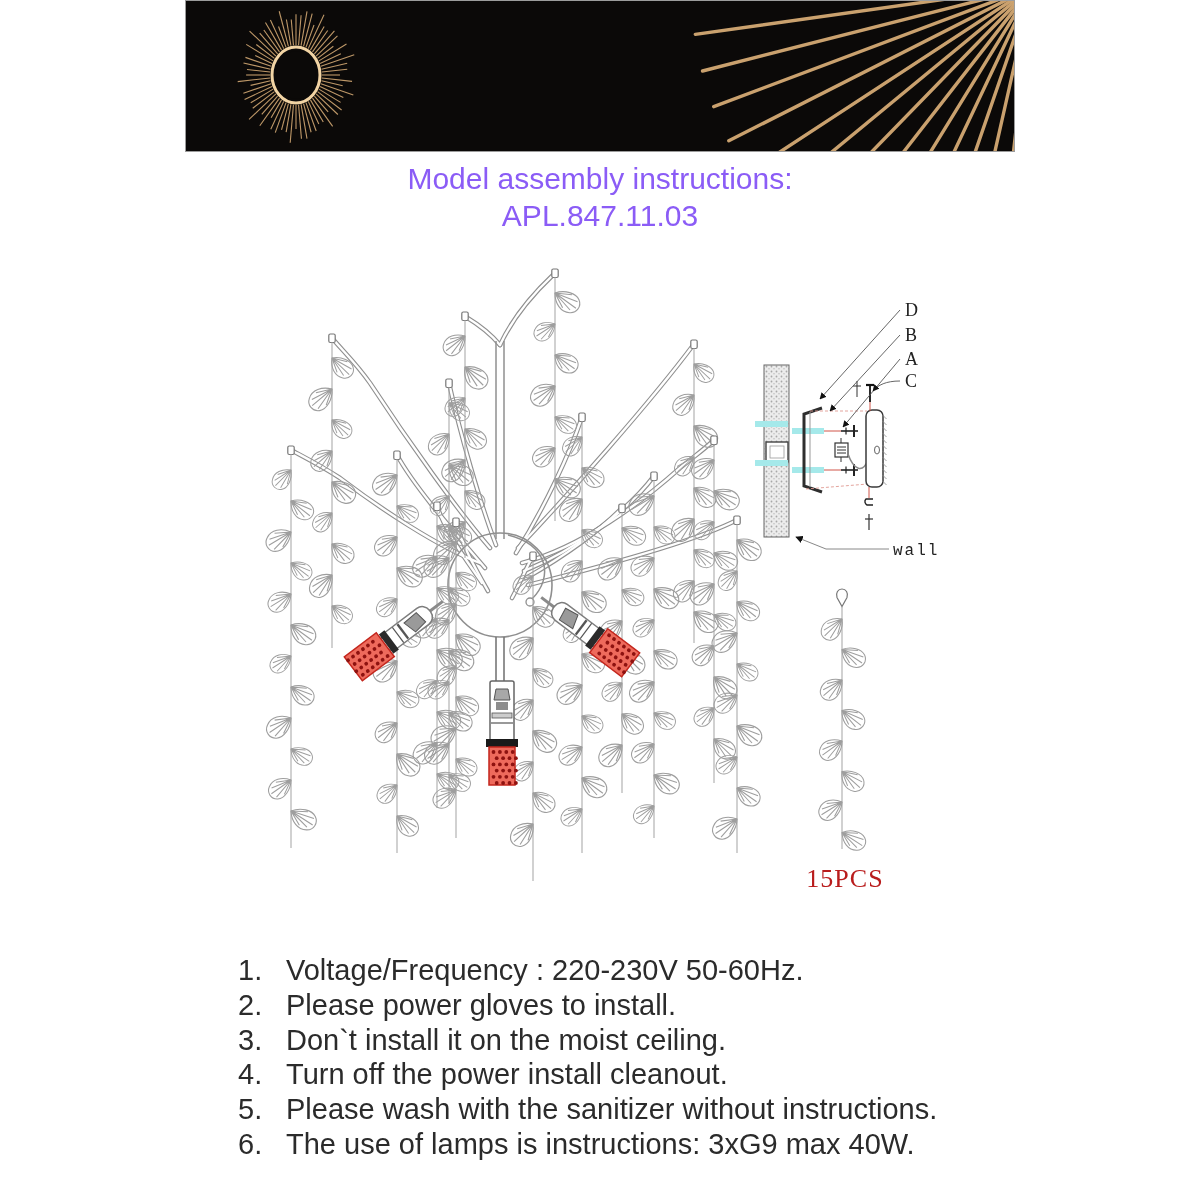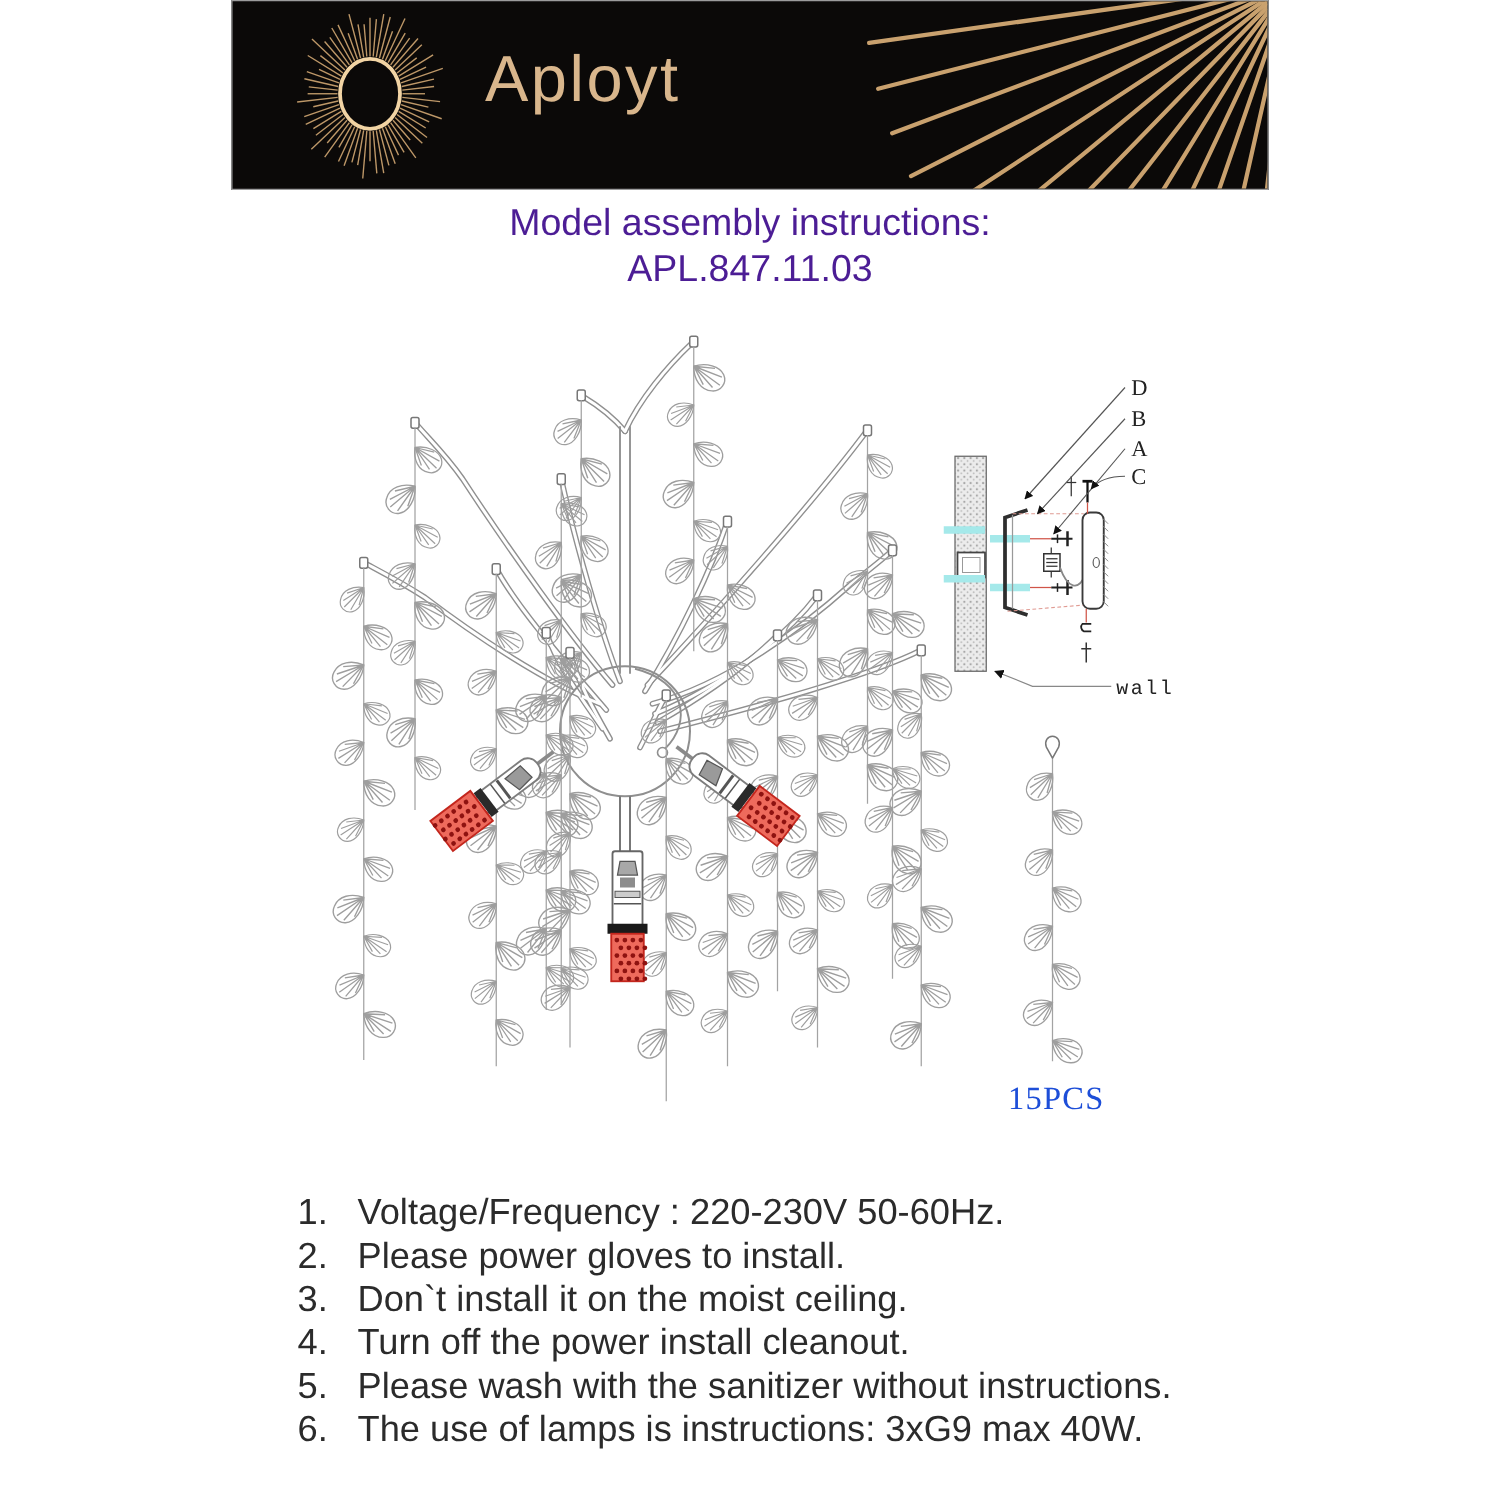--- a/index.html
+++ b/index.html
@@ -5,26 +5,26 @@
   *{margin:0;padding:0;box-sizing:border-box}
   html,body{width:1200px;height:1200px;background:#fff;font-family:"Liberation Sans",sans-serif;position:relative;overflow:hidden}
 
   .banner{position:absolute;left:185px;top:0;width:830px;height:152px;
           background:var(--banner_bg,#0b0908);border:1px solid #9c9c9c;overflow:hidden}
   .banner svg{position:absolute;left:0;top:0}
   .brand{position:absolute;left:202px;top:33px;font-size:52px;letter-spacing:2px;
          color:var(--brand_gold,#d9b68c);font-weight:400}
 
   .title-block{position:absolute;left:0;top:160px;width:1200px;text-align:center;
-               color:#4c1d95;font-size:30px;line-height:37px}
+               color:#8b5cf6;font-size:30px;line-height:37px}
 
   .illu{position:absolute;left:250px;top:253px;overflow:visible}
   .single{position:absolute;left:800px;top:583px;overflow:visible}
   .pcs{position:absolute;left:793px;top:864px;width:104px;text-align:center;
-       font-family:"Liberation Serif",serif;font-size:26px;color:#1d4ed8;letter-spacing:1px}
+       font-family:"Liberation Serif",serif;font-size:26px;color:#b91c1c;letter-spacing:1px}
   .tech{position:absolute;left:740px;top:290px;overflow:visible}
   .tech text{font-family:"Liberation Serif",serif;font-size:18px;fill:#222}
   .tech .wall-t{font-family:"Liberation Mono",monospace;font-size:16px;letter-spacing:2px;fill:#222}
 
   .instructions{position:absolute;left:238px;top:953px;width:800px;list-style:none}
   .instructions li{display:flex;font-size:29px;line-height:34.8px;color:#2b2b2b}
   .instructions .num{width:48px;flex:none}
 
   .ln{stroke:#8f8f8f;fill:none}
 </style>
@@ -111,21 +111,20 @@
         <line x1="830.6623677371996" y1="1.772033368310618" x2="608.963865029448" y2="229.7496066011641" stroke="#d2a873" stroke-width="3.4" stroke-linecap="round" opacity="0.96"></line>
         <line x1="832.4857255978233" y1="3.359849866363195" x2="637.1430319663593" y2="254.28858884379486" stroke="#d2a873" stroke-width="3.4" stroke-linecap="round" opacity="0.96"></line>
         <line x1="834.4723100686582" y1="4.737992551147045" x2="667.844791970173" y2="275.5871576086362" stroke="#d2a873" stroke-width="3.4" stroke-linecap="round" opacity="0.96"></line>
         <line x1="836.5981270054817" y1="5.889816092537121" x2="700.6983264483546" y2="293.3880668846646" stroke="#d2a873" stroke-width="3.4" stroke-linecap="round" opacity="0.96"></line>
         <line x1="838.8375006019426" y1="6.801408663184969" x2="735.3068274845667" y2="307.4763157037677" stroke="#d2a873" stroke-width="3.4" stroke-linecap="round" opacity="0.96"></line>
         <line x1="841.1633835042376" y1="7.461759966808845" x2="771.2522905200352" y2="317.68174494159126" stroke="#d2a873" stroke-width="3.4" stroke-linecap="round" opacity="0.96"></line>
         <line x1="843.5476834914608" y1="7.8628942215331215" x2="808.1005630498494" y2="323.88109251460276" stroke="#d2a873" stroke-width="3.4" stroke-linecap="round" opacity="0.96"></line>
         <line x1="845.9616027759503" y1="7.99996649209233" x2="845.4065883555945" y2="325.9994821505178" stroke="#d2a873" stroke-width="3.4" stroke-linecap="round" opacity="0.96"></line>
       </g>
   </svg>
-  <div class="brand">Aployt</div>
 </header>
 
 <div class="title-block">
   <div>Model assembly instructions:</div>
   <div>APL.847.11.03</div>
 </div>
 
 <svg class="illu" width="530" height="640" viewBox="0 0 530 640">
   <defs>
     <g id="leaf" stroke="#9e9e9e" stroke-width="0.9" fill="none">

